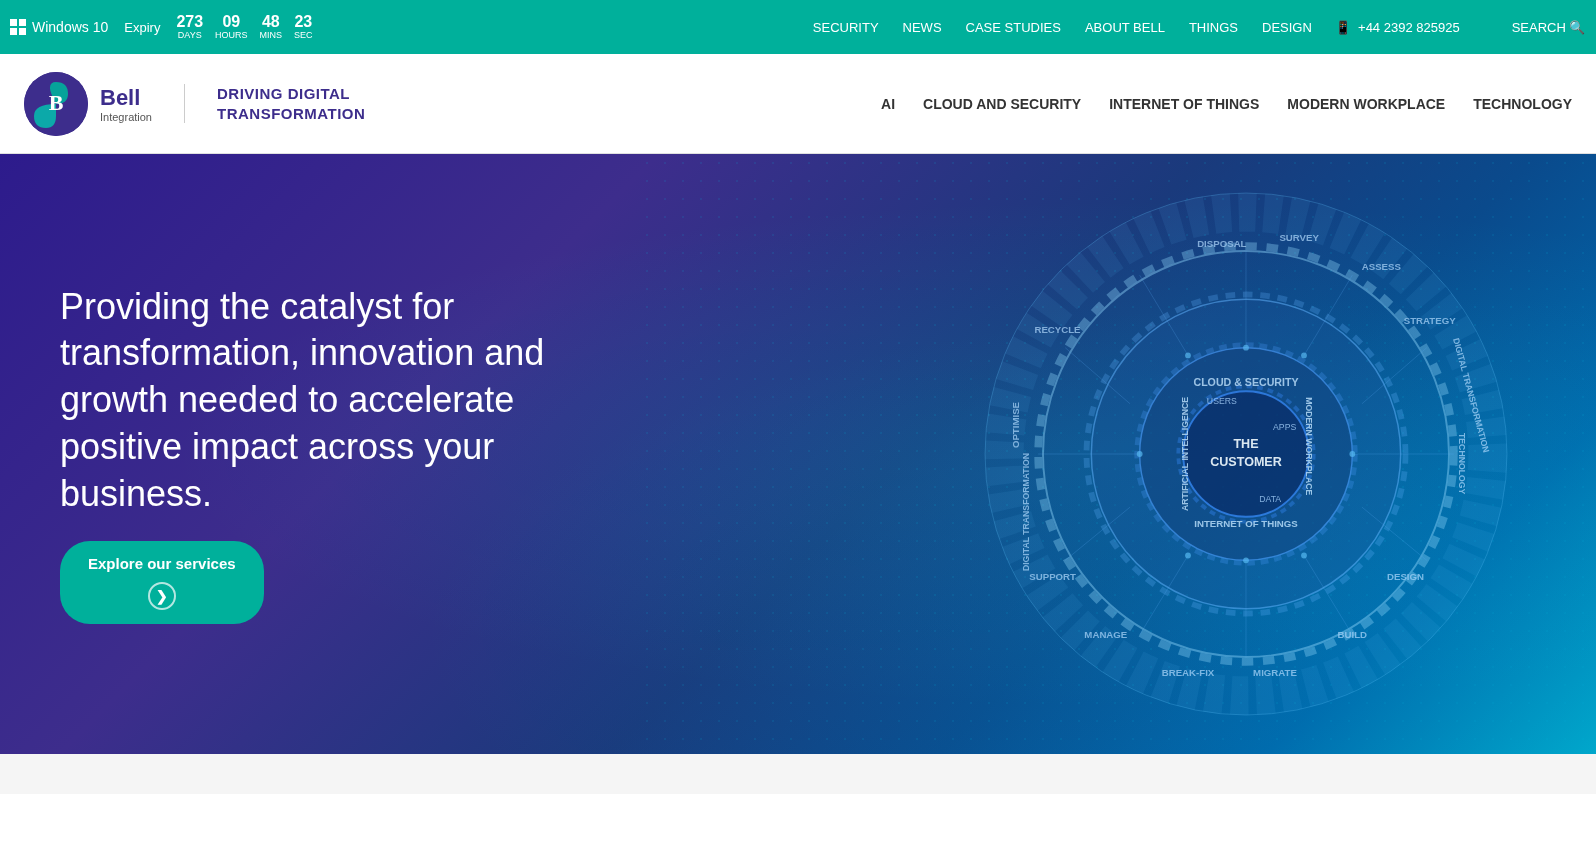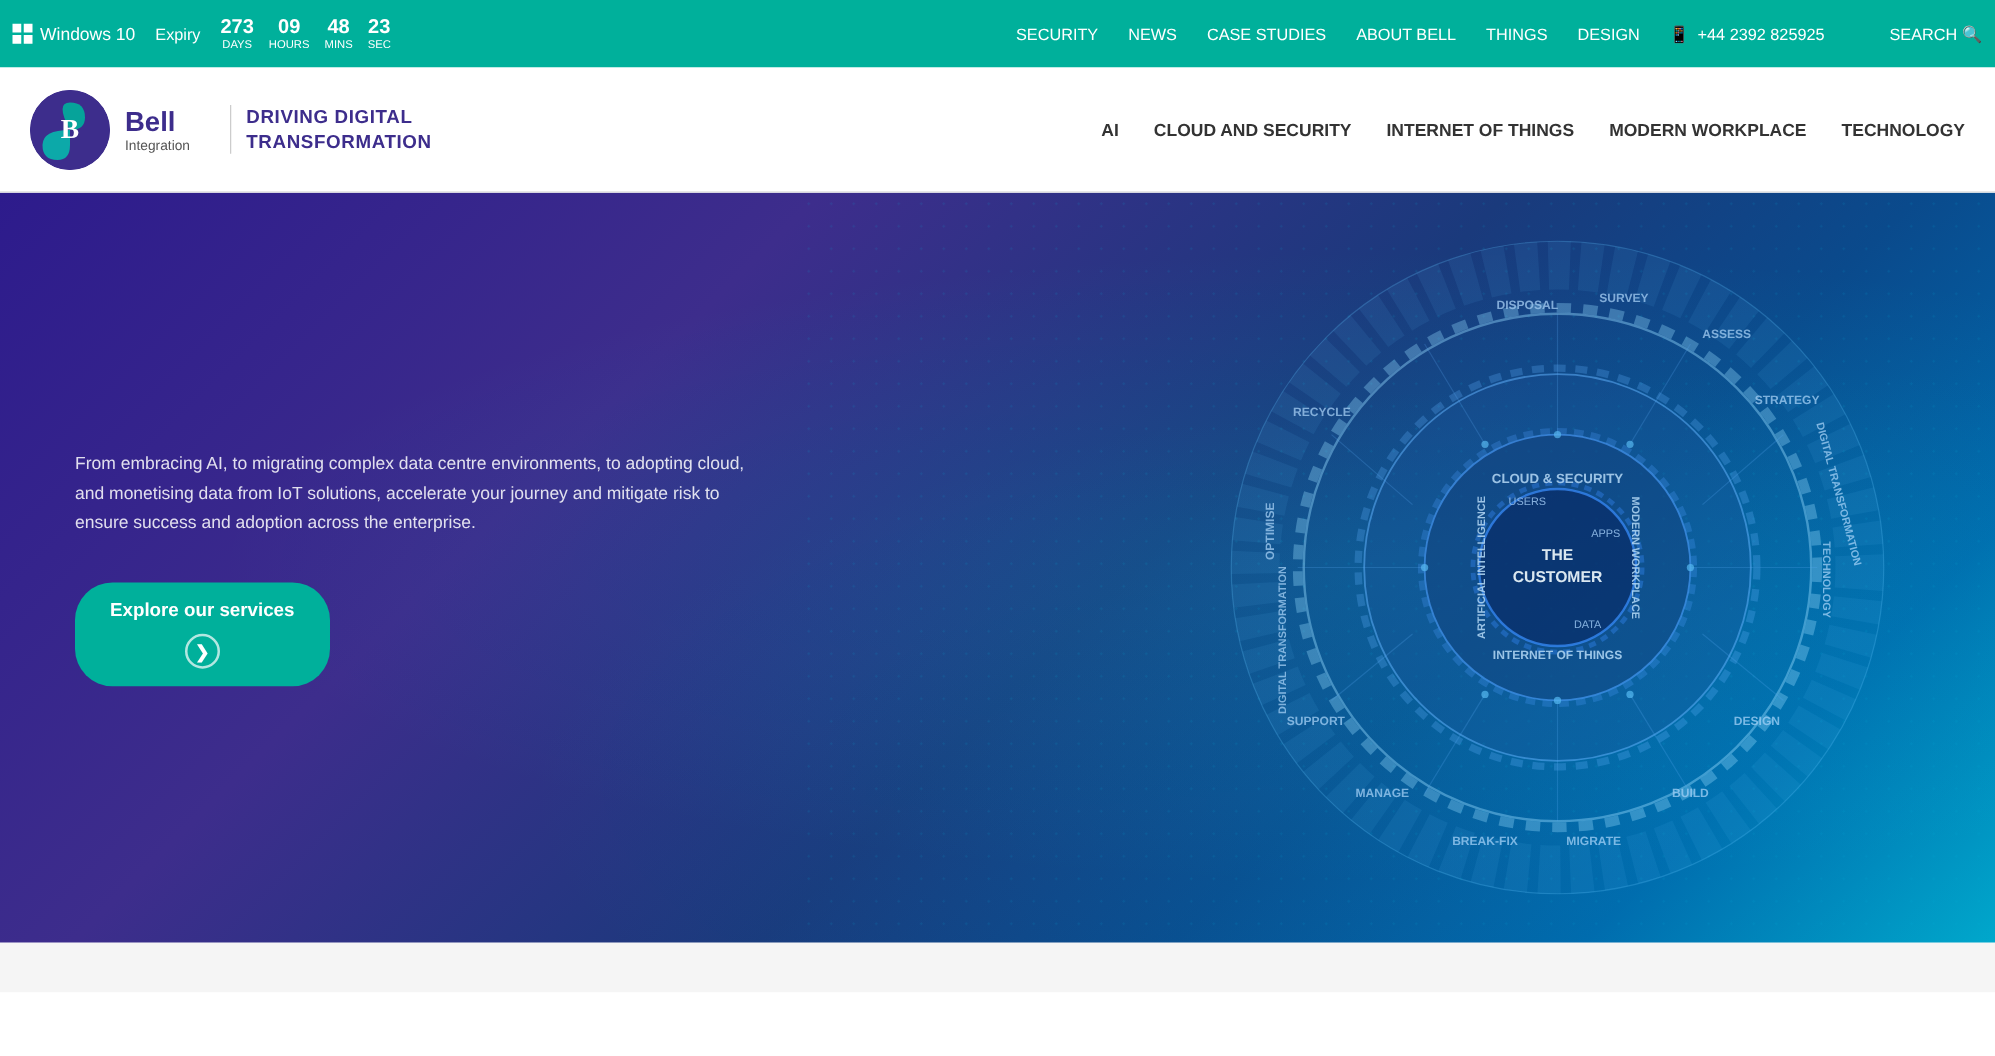--- a/index.html
+++ b/index.html
@@ -60,21 +60,21 @@
       align-items: center;
       justify-content: center;
       position: relative;
       overflow: hidden;
     }
     .logo-text { display: flex; flex-direction: column; }
     .logo-brand { font-size: 22px; font-weight: bold; color: #3d2d8c; }
     .logo-sub { font-size: 11px; color: #555; }
     .logo-tagline {
       margin-left: 20px;
-      padding-left: 12px;
+      padding-left: 32px;
       border-left: 1px solid #ccc;
       color: #3d2d8c;
       font-weight: bold;
       font-size: 15px;
       line-height: 1.3;
       text-transform: uppercase;
       letter-spacing: 0.5px;
     }
     .service-nav { display: flex; align-items: center; gap: 28px; margin-left: auto; }
     .service-nav a { color: #333; text-decoration: none; font-size: 14px; font-weight: 600; }
@@ -251,21 +251,21 @@
     <a>INTERNET OF THINGS</a>
     <a>MODERN WORKPLACE</a>
     <a>TECHNOLOGY</a>
   </div>
 </nav>
 
 <section class="hero">
   <div class="hero-bg-pattern"></div>
 
   <div class="hero-content">
-    <p class="hero-subtext">From embracing AI, to migrating complex data centre environments, to adopting cloud, and monetising data from IoT solutions, accelerate your journey and mitigate risk to ensure success and adoption across the enterprise.</p>
+    <h1 class="hero-headline">Providing the catalyst for transformation, innovation and growth needed to accelerate positive impact across your business.</h1>
     <button class="explore-btn">
       <span>Explore our services</span>
       <span class="arrow-circle">❯</span>
     </button>
   </div>
 
   <div class="hero-diagram">
     <svg class="gear-svg" viewBox="0 0 800 600" xmlns="http://www.w3.org/2000/svg">
       <defs>
         <filter id="glow">

